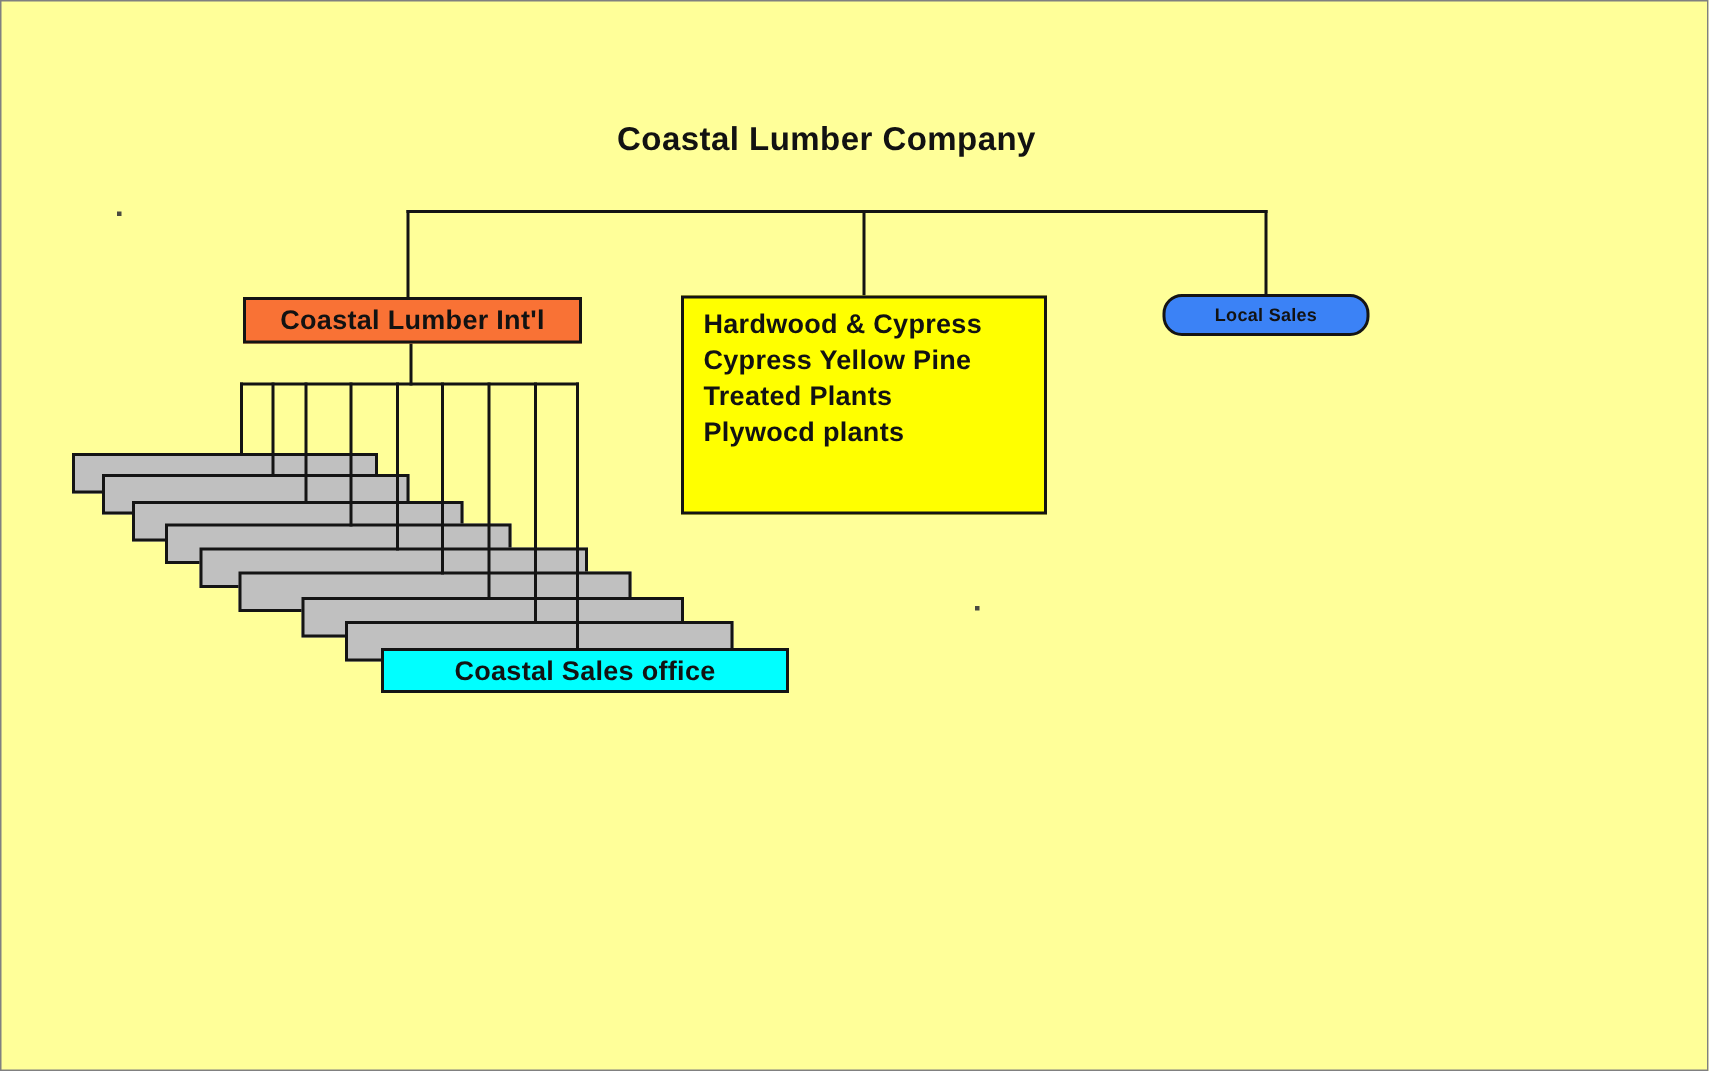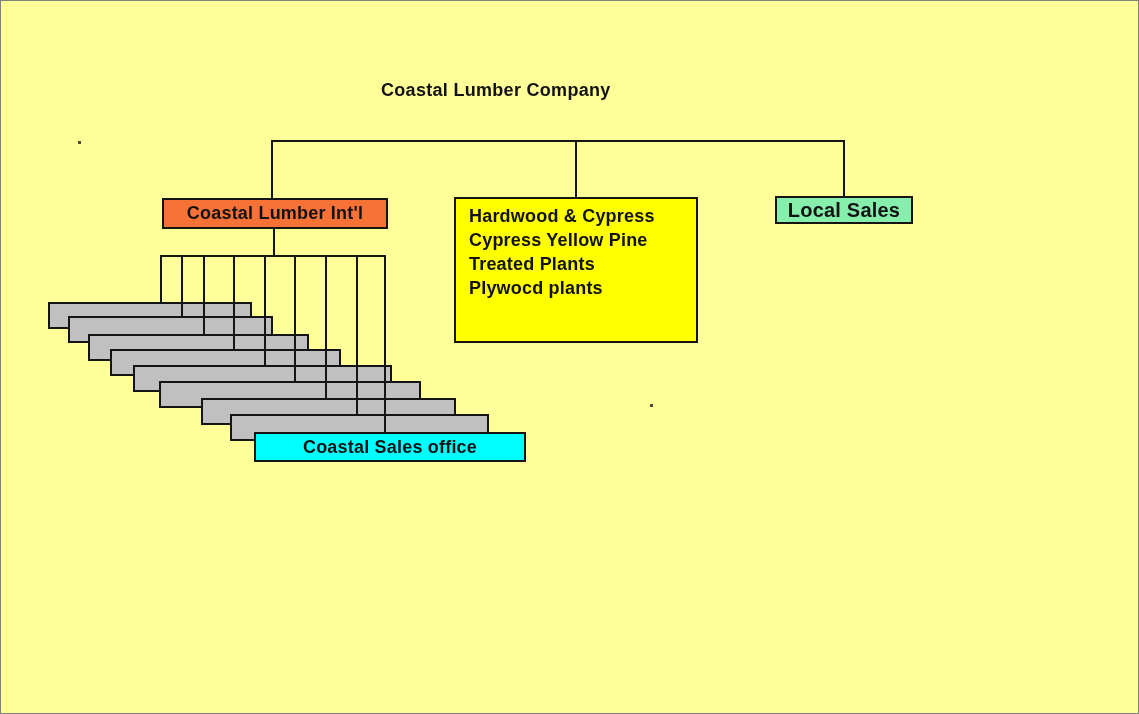--- a/index.html
+++ b/index.html
@@ -10,22 +10,22 @@
     border:1px solid #808080;
     box-sizing:border-box;
     overflow:hidden;
     font-family:"Liberation Sans", sans-serif;
     font-weight:bold;
     color:#121212;
   }
   .title{
     position:absolute;
     left:380px;top:79px;width:340px;
-    text-align:left;
-    font-size:18px;
+    text-align:center;
+    font-size:22px;
     letter-spacing:0.3px;
   }
   .line{position:absolute;background:#141414;z-index:2;}
   .node{
     position:absolute;
     box-sizing:border-box;
     border:2px solid #141414;
     display:flex;
     align-items:center;
     justify-content:center;
@@ -70,21 +70,21 @@
     <span>Coastal Lumber Int'l</span>
   </div>
 
   <div class="list-box" id="sawmills-box" style="left: 453px; top: 196px; width: 244px; height: 146px; background: rgb(255, 255, 0);">
       <div>Hardwood &amp; Cypress</div>
       <div>Cypress Yellow Pine</div>
       <div>Treated Plants</div>
       <div>Plywocd plants</div>
     </div>
 
-  <div class="node" id="local-sales-box" style="left: 774px; top: 195px; width: 138px; height: 28px; font-size: 20px; background: #86efac;">
+  <div class="node" id="local-sales-box" style="left: 774px; top: 195px; width: 138px; height: 28px; font-size: 12px; background: #3b82f6; border-radius: 13px;">
     <span>Local Sales</span>
   </div>
 
   <div class="line" style="left:272px;top:228px;width:2px;height:28px;"></div>
   <div class="line" style="left:159px;top:254px;width:226px;height:2px;"></div>
   <div id="sub-drops">
       <div class="line" style="left: 159px; top: 254px; width: 2px; height: 49px;"></div>
       <div class="line" style="left: 180px; top: 254px; width: 2px; height: 63px;"></div>
       <div class="line" style="left: 202px; top: 254px; width: 2px; height: 81px;"></div>
       <div class="line" style="left: 232px; top: 254px; width: 2px; height: 96px;"></div>

